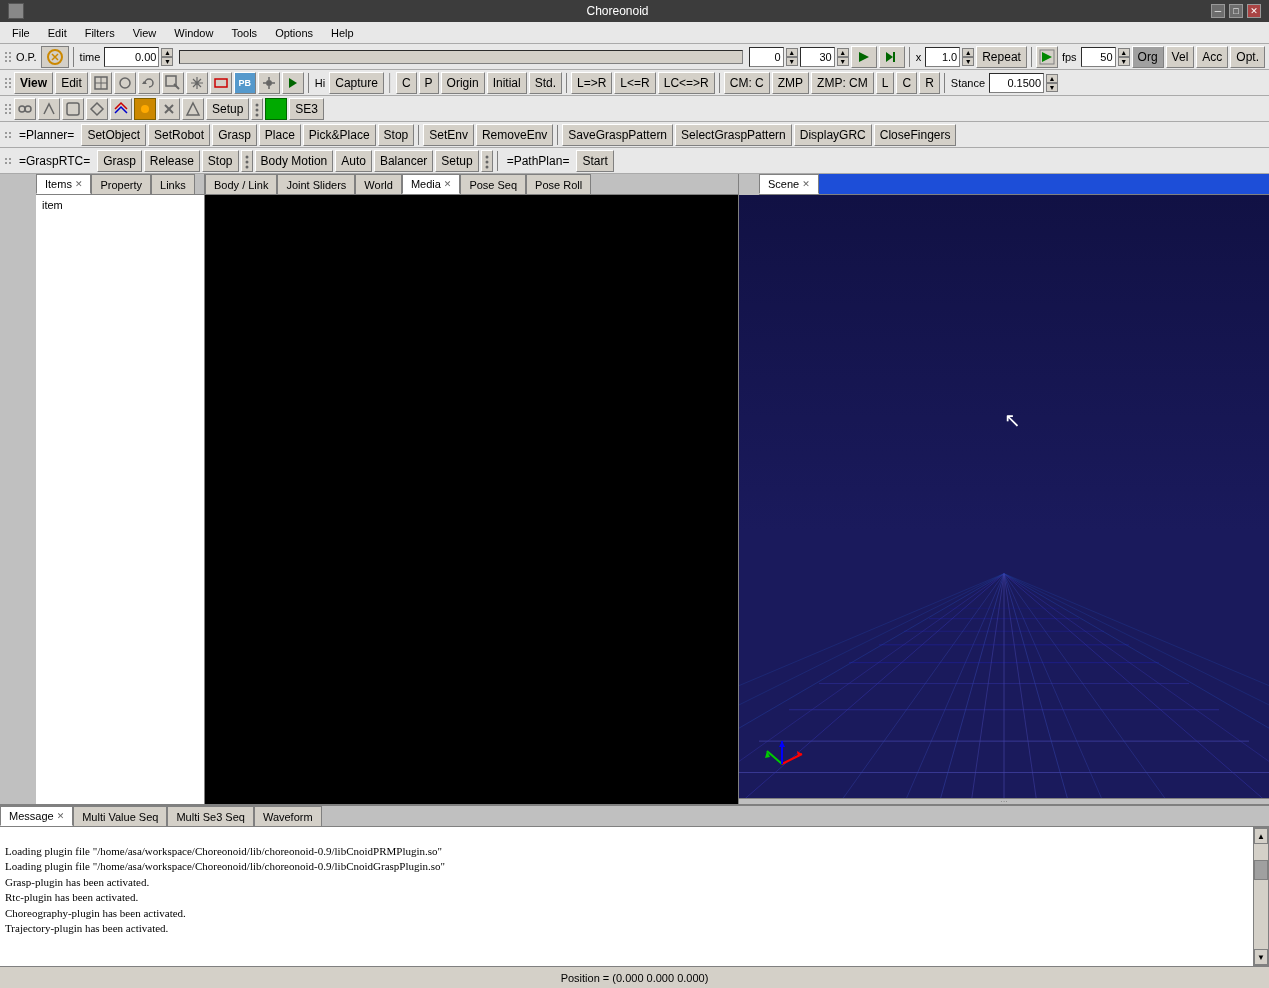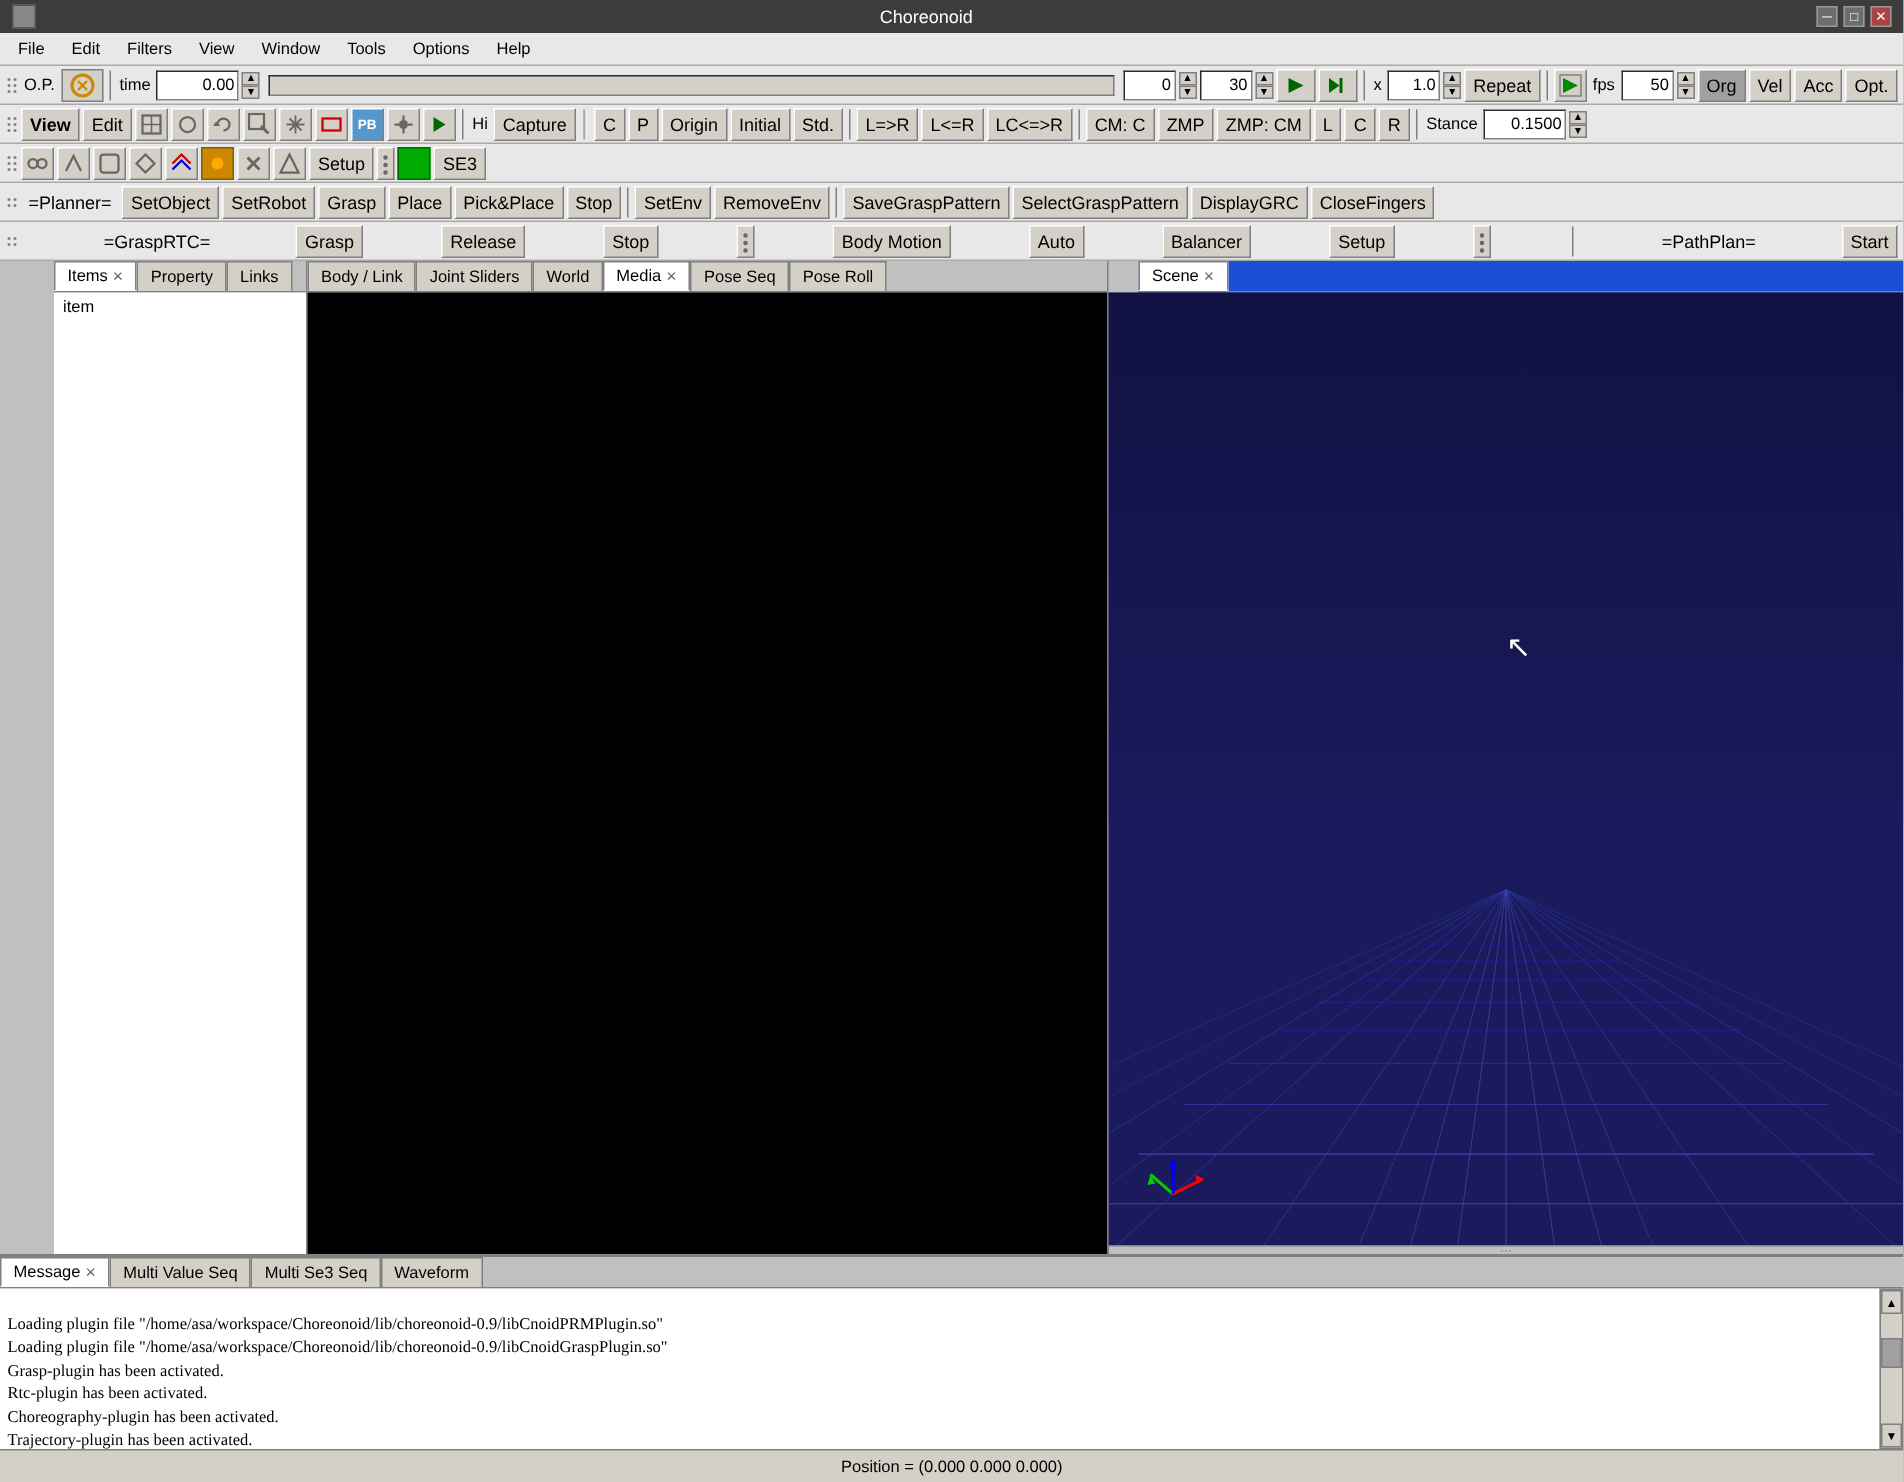--- a/index.html
+++ b/index.html
@@ -656,21 +656,21 @@
     <div class="toolbar-sep"></div>
     <div class="tb2-btn">SetEnv</div>
     <div class="tb2-btn">RemoveEnv</div>
     <div class="toolbar-sep"></div>
     <div class="tb2-btn">SaveGraspPattern</div>
     <div class="tb2-btn">SelectGraspPattern</div>
     <div class="tb2-btn">DisplayGRC</div>
     <div class="tb2-btn">CloseFingers</div>
   </div>
 
-  <div class="toolbar" style="height:26px;justify-content:space-between;">
+  <div class="toolbar" style="height:26px;">
     <div class="grip">
       <div class="grip-row">
           <div class="grip-dot"></div>
           <div class="grip-dot"></div>
         </div>
       <div class="grip-row">
           <div class="grip-dot"></div>
           <div class="grip-dot"></div>
         </div>
     </div>
@@ -812,21 +812,21 @@
           <polygon points="25,12 22,18 28,18" fill="#0000ff"></polygon>
         </svg>
 
         <div style="position:absolute; bottom:0; left:0; right:0; height:6px; background:#c0c0c0; border-top:1px solid #808080; cursor:ns-resize; display:flex; align-items:center; justify-content:center;">
           <div style="font-size:8px; color:#808080;">···</div>
         </div>
       </div>
     </div>
   </div>
 
-  <div id="bottom-area" style="height:130px; display:flex; flex-direction:column; border-top:2px solid #808080; flex-shrink:0;">
+  <div id="bottom-area" style="height:162px; display:flex; flex-direction:column; border-top:2px solid #808080; flex-shrink:0;">
 
     <div id="message-tabs" style="display:flex; background:#c0c0c0; border-bottom:1px solid #808080; flex-shrink:0;">
       <div class="tab active">
         <span>Message</span>
         <span class="tab-close">✕</span>
       </div>
       <div class="tab">
         <span>Multi Value Seq</span>
       </div>
       <div class="tab">

